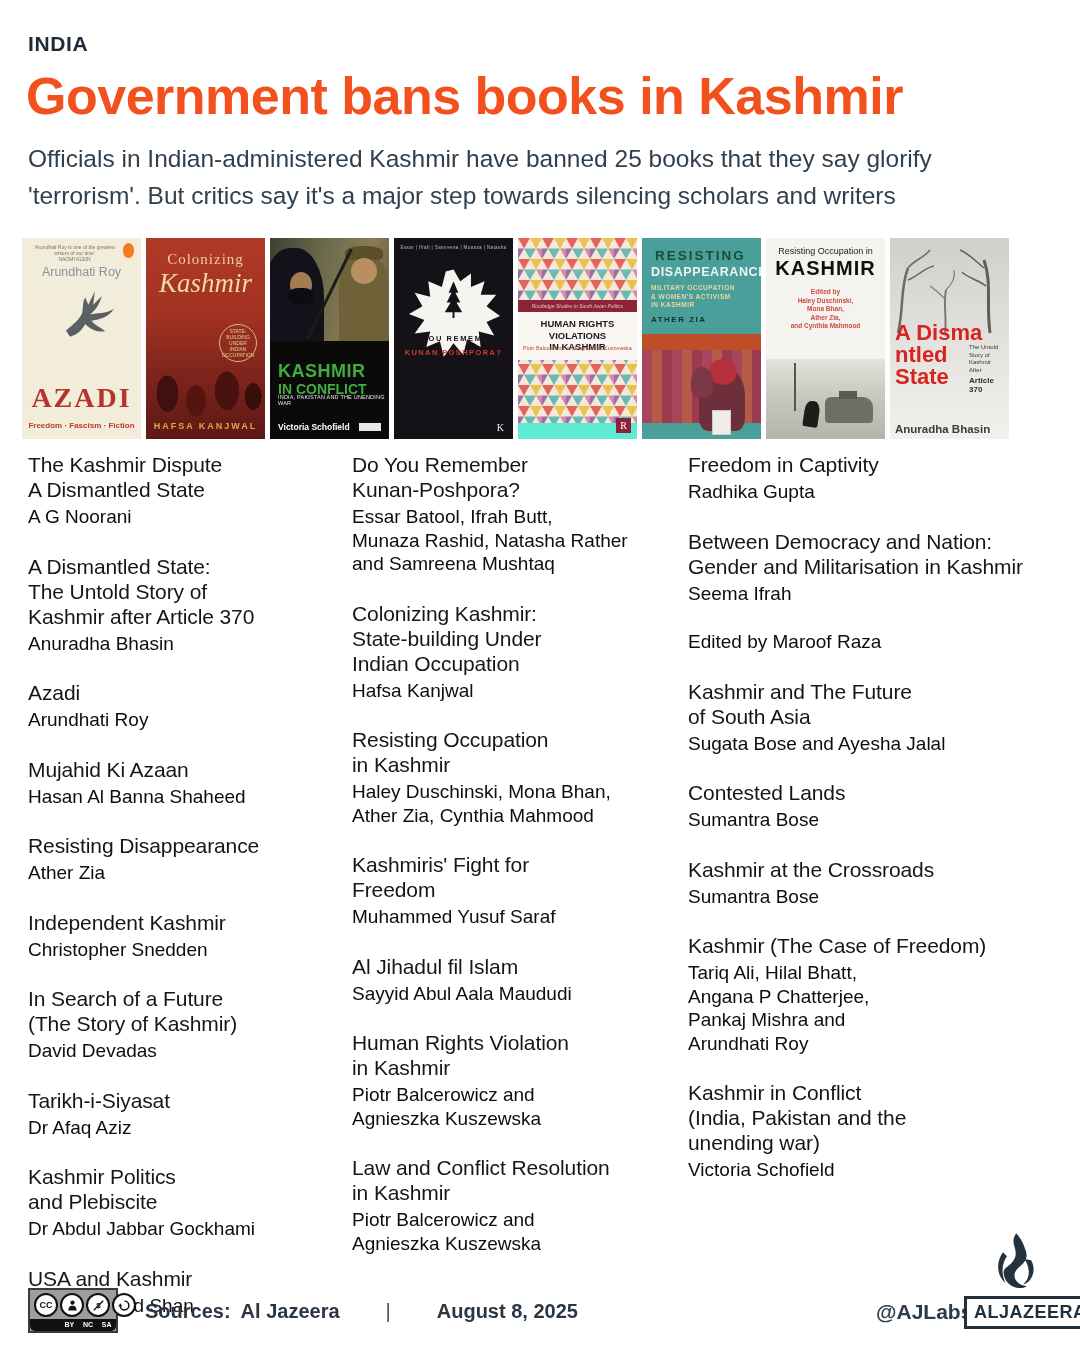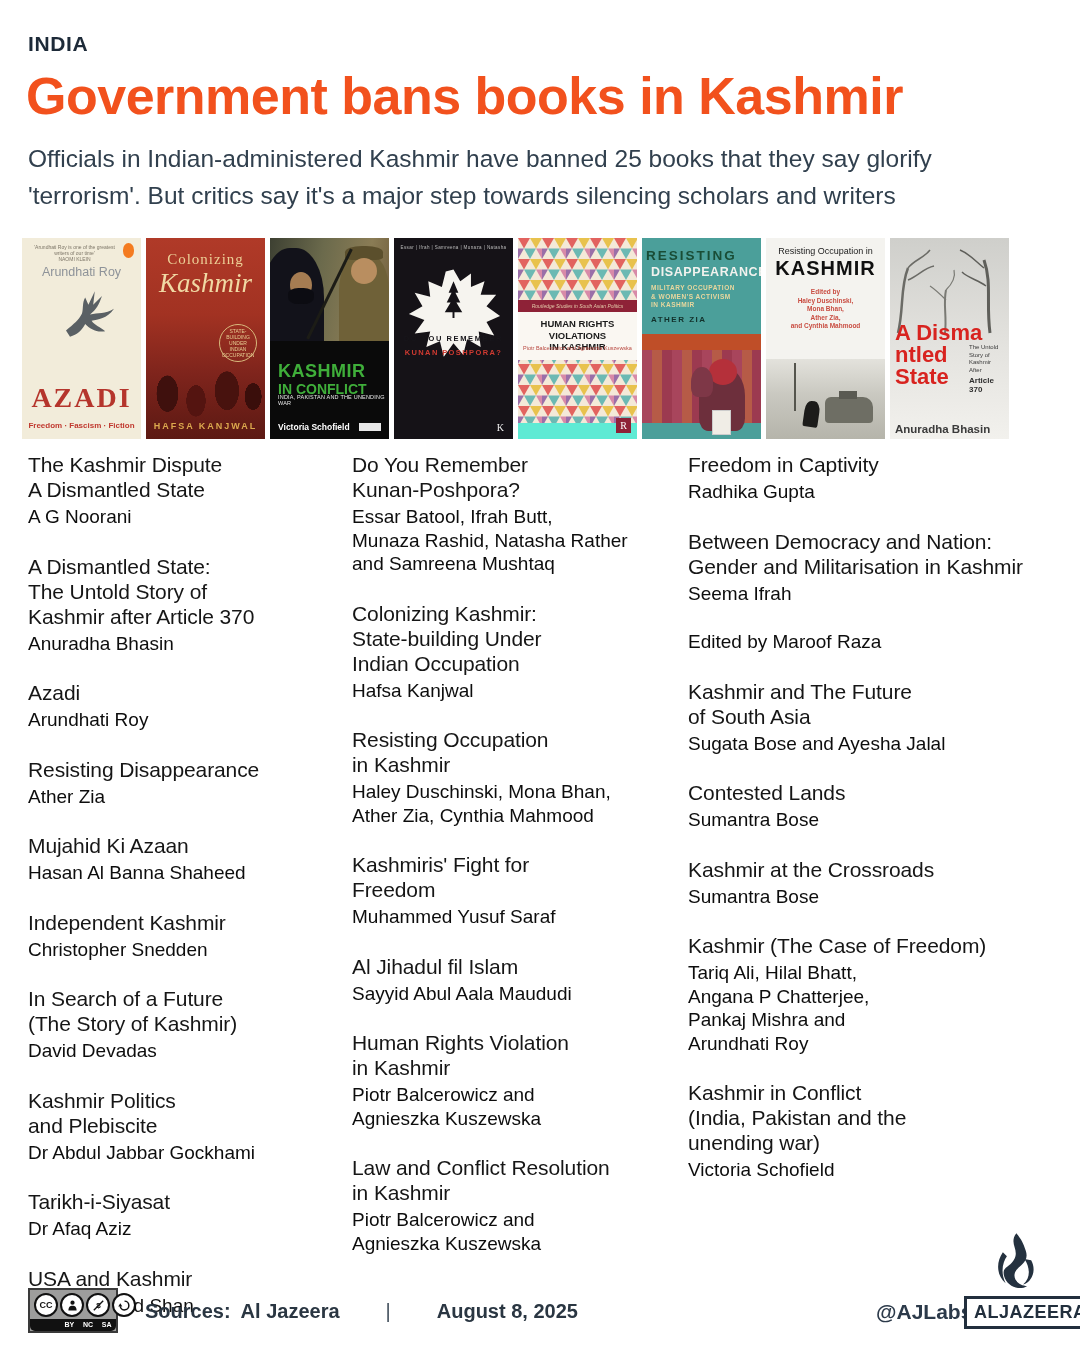--- a/index.html
+++ b/index.html
@@ -80,21 +80,21 @@
               font-style:italic;display:flex;align-items:center;justify-content:center;}
   .c5 .white{top:74px;left:0;width:119px;height:48px;background:#faf7f2;}
   .c5 .btitle{top:80px;left:0;width:100%;text-align:center;font-size:9.5px;font-weight:800;
               color:#1a1a1a;line-height:11.5px;white-space:pre-line;}
   .c5 .bauthors{top:107px;left:0;width:100%;text-align:center;font-size:5.5px;color:#b8473f;}
   .c5 .rlogo{bottom:6px;right:6px;width:15px;height:15px;background:#8e2237;color:#fff;
              font-family:"Liberation Serif",serif;font-size:10px;display:flex;align-items:center;justify-content:center;}
 
   
   .c6{background:#4b9f9a;}
-  .c6 .t1{top:10px;left:4px;font-size:13.5px;font-weight:800;color:#194d36;letter-spacing:2px;}
+  .c6 .t1{top:10px;left:13px;font-size:13.5px;font-weight:800;color:#194d36;letter-spacing:2px;}
   .c6 .t2{top:27px;left:9px;font-size:12.5px;font-weight:700;color:#f2f2ee;letter-spacing:.6px;}
   .c6 .sub{top:46px;left:9px;font-size:6.5px;font-weight:700;color:#e8d79e;line-height:8.5px;
            white-space:pre-line;letter-spacing:.5px;}
   .c6 .author{top:77px;left:9px;font-size:8px;font-weight:800;color:#12312b;letter-spacing:1.5px;}
   .c6 .wall{top:96px;left:0;width:119px;height:16px;background:#bf4e28;}
   .c6 .carpet{top:112px;left:0;width:119px;height:73px;
               background:repeating-linear-gradient(90deg,#a8455c 0 10px,#b65b47 10px 20px,#9c3a50 20px 30px);}
   .c6 .woman{bottom:8px;right:16px;width:46px;height:64px;background:#6d2f3c;border-radius:45% 45% 20% 20%;}
   .c6 .scarf{bottom:54px;right:24px;width:28px;height:26px;background:#b5303a;border-radius:50%;}
   .c6 .child{bottom:42px;right:48px;width:22px;height:30px;background:#7e3747;border-radius:50% 50% 30% 30%;}
@@ -304,44 +304,44 @@
         <div class="bk-title">A Dismantled State:
 The Untold Story of
 Kashmir after Article 370</div>
         <div class="bk-author">Anuradha Bhasin</div>
       </div>
       <div class="entry">
         <div class="bk-title">Azadi</div>
         <div class="bk-author">Arundhati Roy</div>
       </div>
       <div class="entry">
+        <div class="bk-title">Mujahid Ki Azaan</div>
+        <div class="bk-author">Hasan Al Banna Shaheed</div>
+      </div>
+      <div class="entry">
         <div class="bk-title">Resisting Disappearance</div>
         <div class="bk-author">Ather Zia</div>
-      </div>
-      <div class="entry">
-        <div class="bk-title">Mujahid Ki Azaan</div>
-        <div class="bk-author">Hasan Al Banna Shaheed</div>
       </div>
       <div class="entry">
         <div class="bk-title">Independent Kashmir</div>
         <div class="bk-author">Christopher Snedden</div>
       </div>
       <div class="entry">
         <div class="bk-title">In Search of a Future
 (The Story of Kashmir)</div>
         <div class="bk-author">David Devadas</div>
       </div>
       <div class="entry">
+        <div class="bk-title">Tarikh-i-Siyasat</div>
+        <div class="bk-author">Dr Afaq Aziz</div>
+      </div>
+      <div class="entry">
         <div class="bk-title">Kashmir Politics
 and Plebiscite</div>
         <div class="bk-author">Dr Abdul Jabbar Gockhami</div>
-      </div>
-      <div class="entry">
-        <div class="bk-title">Tarikh-i-Siyasat</div>
-        <div class="bk-author">Dr Afaq Aziz</div>
       </div>
       <div class="entry">
         <div class="bk-title">USA and Kashmir</div>
         <div class="bk-author">Dr Shamshad Shan</div>
       </div>
     </div>
 
     <div class="col b">
       <div class="entry">
         <div class="bk-title">Do You Remember

